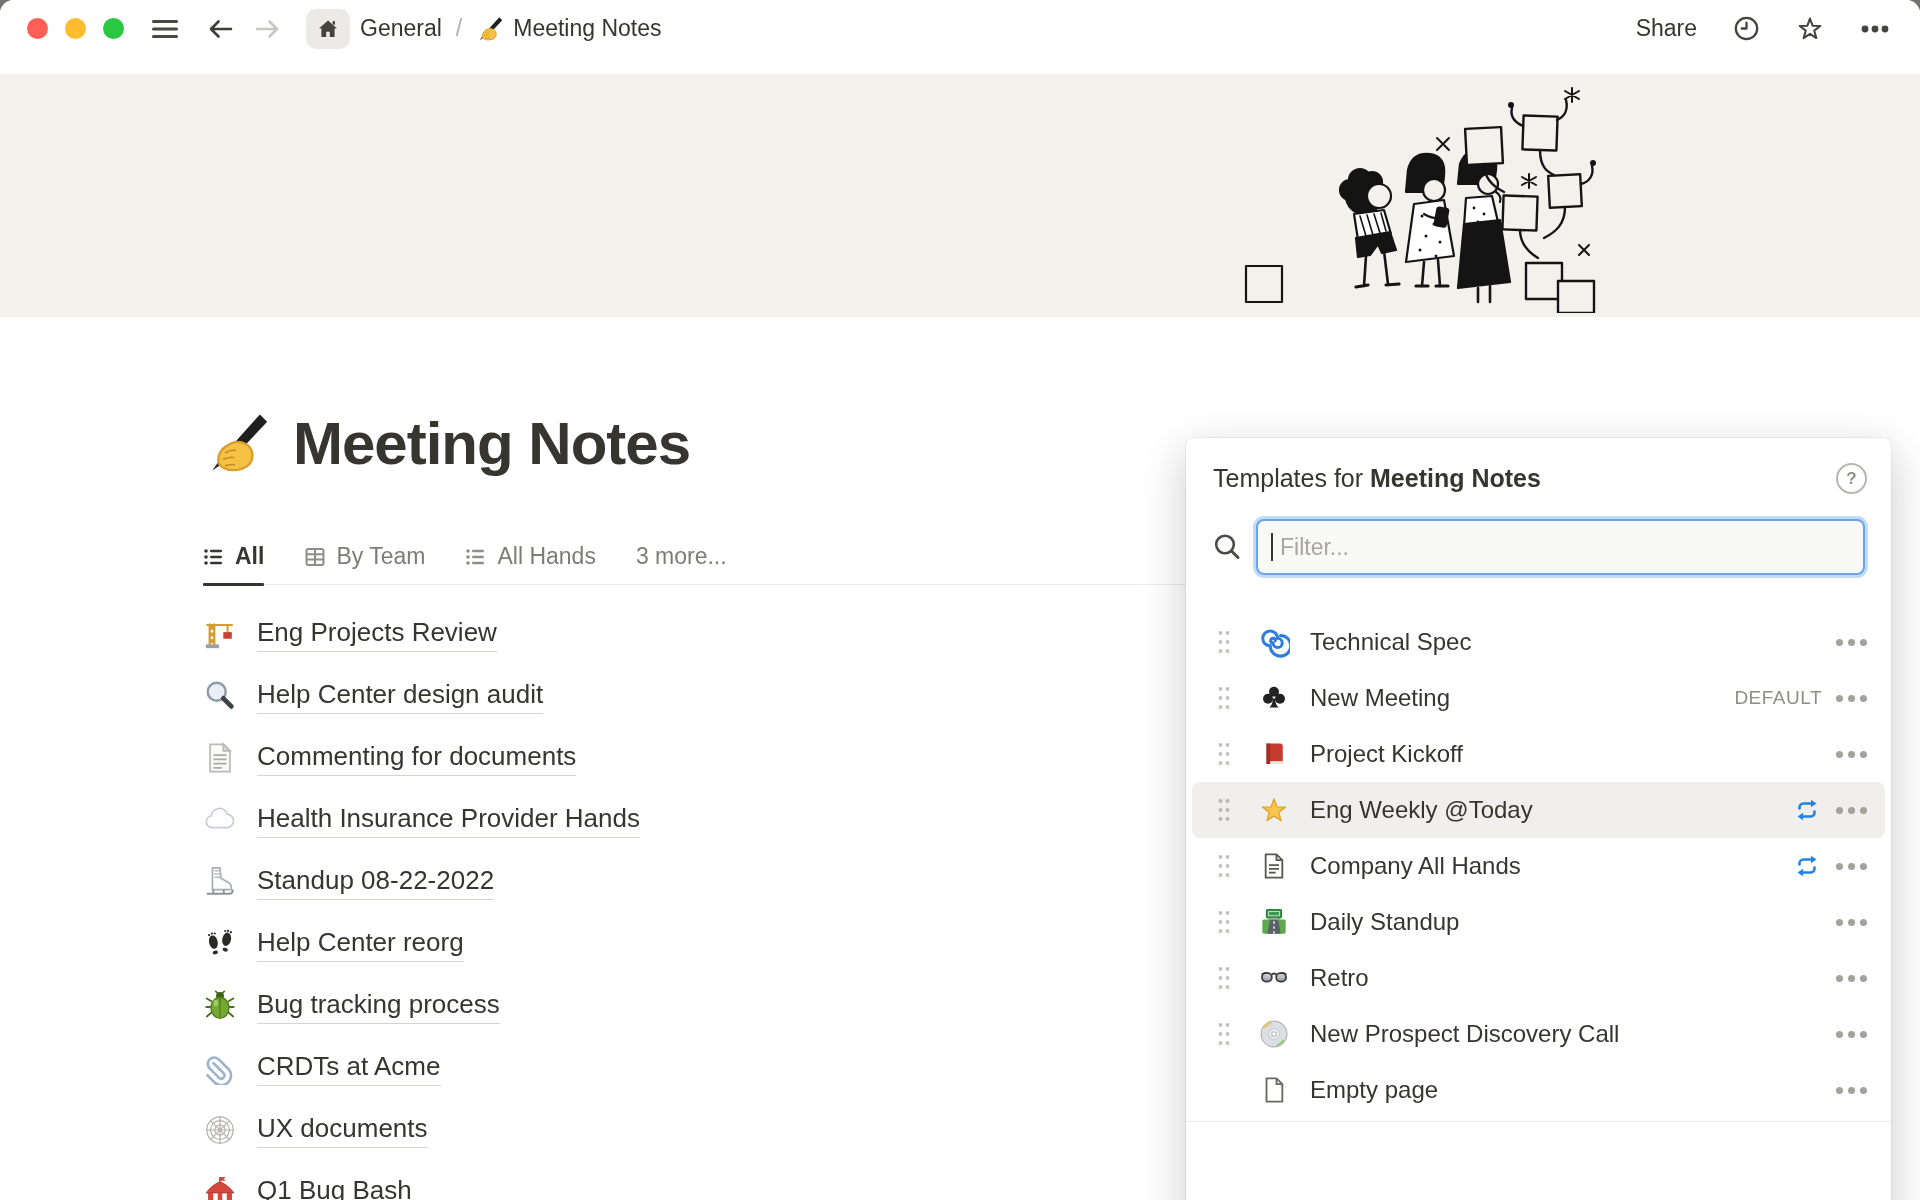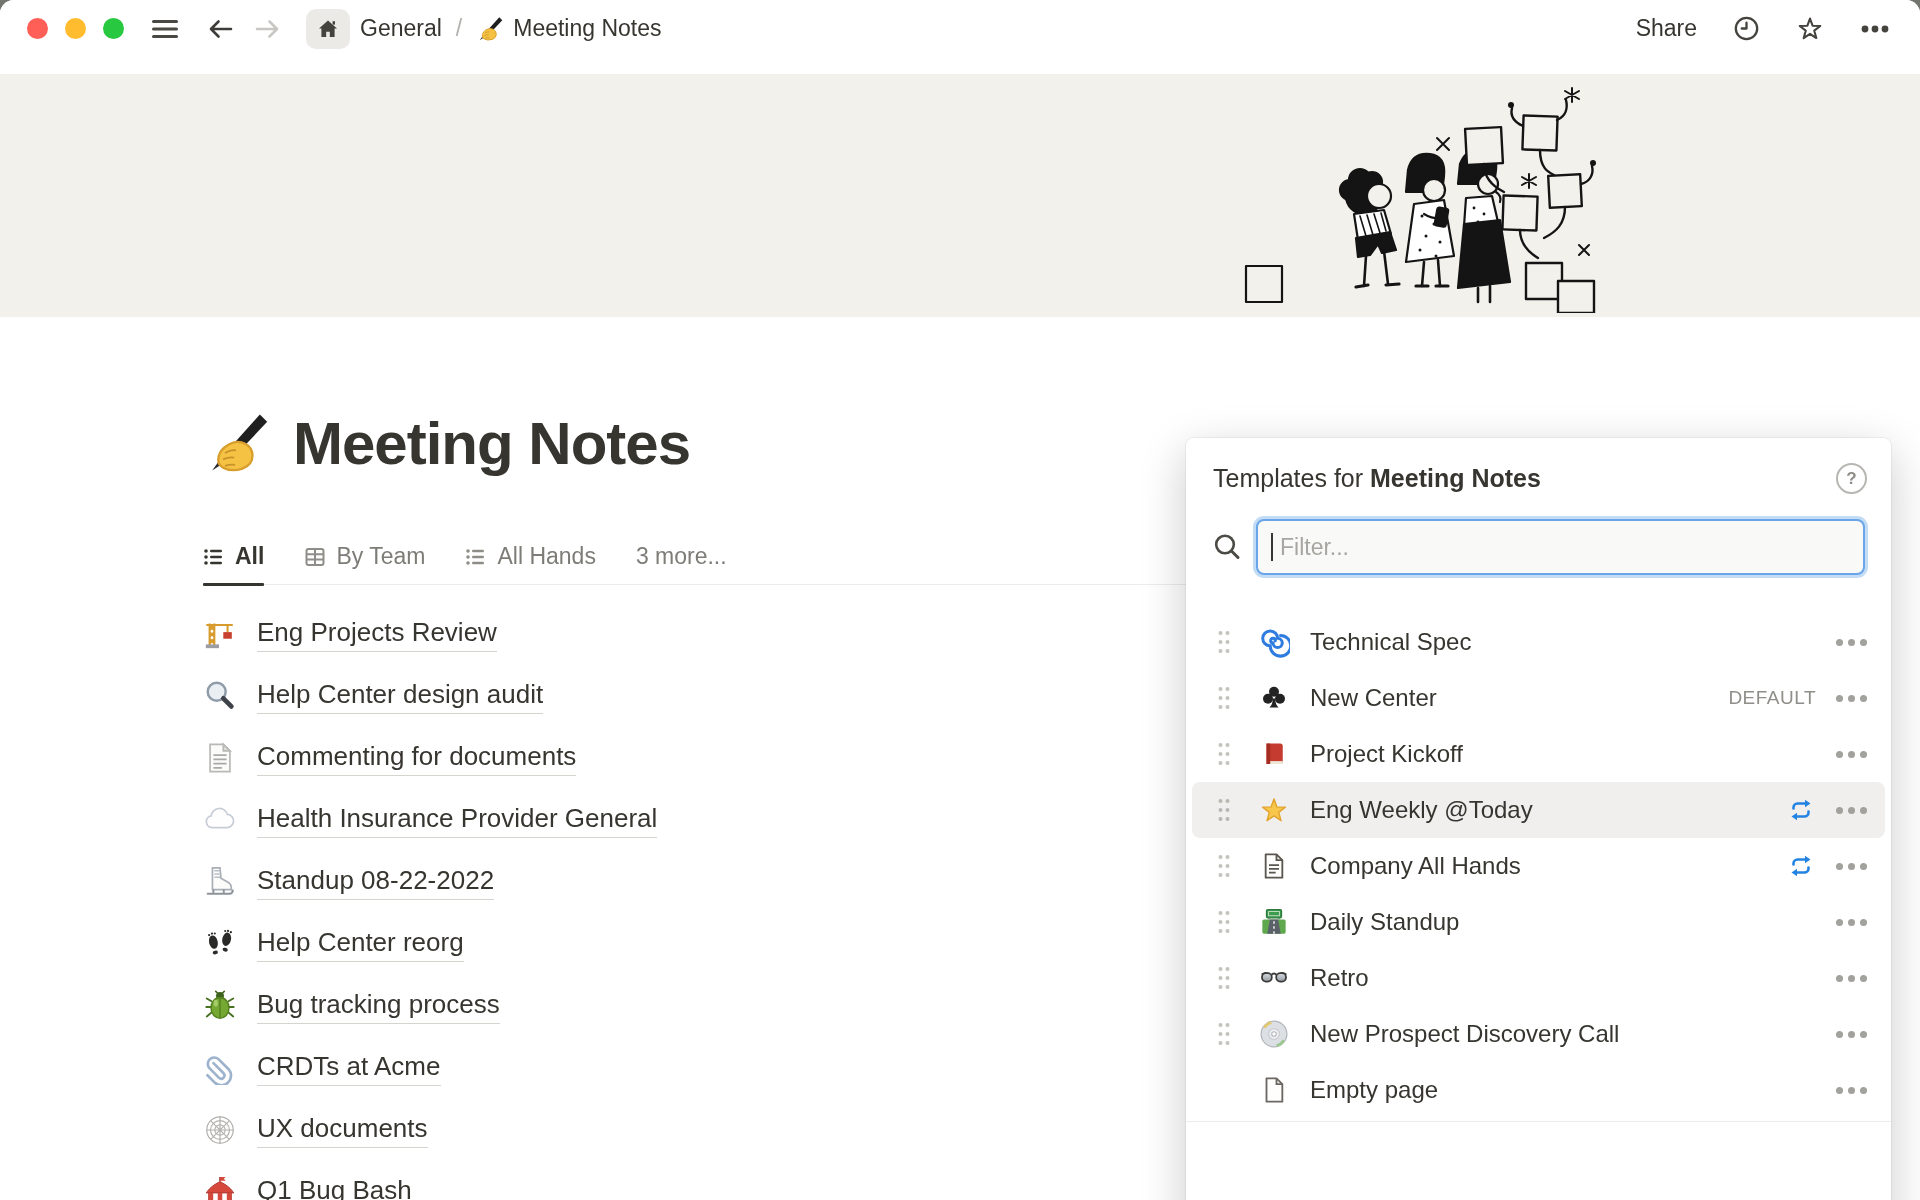--- a/index.html
+++ b/index.html
@@ -51,21 +51,21 @@
                 background:#F9F9F7;font-size:23px;font-family:"Liberation Sans",sans-serif;padding:0 14px 0 22px;color:#37352F;outline:none;}
   .filter-input::placeholder{color:#A8A6A1;}
   .caret{position:absolute;left:15px;top:14px;width:2px;height:28px;background:#37352F;}
   .tpl-rows{position:absolute;top:176px;left:6px;right:6px;}
   .tpl-row{height:56px;display:flex;align-items:center;padding:0 16px 0 24px;border-radius:8px;}
   .tpl-row.highlight{background:#F0EFED;}
   .handle{width:16px;margin-right:26px;flex:none;}
   .handle.hidden{visibility:hidden;}
   .t-ico{width:32px;height:32px;display:flex;align-items:center;justify-content:center;margin-right:20px;flex:none;}
   .t-label{font-size:24px;font-weight:500;color:#37352F;}
-  .row-right{margin-left:auto;display:flex;align-items:center;gap:18px;}
+  .row-right{margin-left:auto;display:flex;align-items:center;gap:12px;}
   .badge{font-size:19px;letter-spacing:.5px;color:#908E89;}
   .dots{display:flex;gap:5px;padding:4px 2px;}
   .dots i{width:7px;height:7px;border-radius:50%;background:#A3A19C;}
   .pop-footer{position:absolute;left:0;right:0;top:683px;bottom:0;border-top:1px solid #ECEBE8;display:flex;align-items:center;gap:20px;padding-left:32px;color:#2383E2;border-radius:0 0 10px 10px;}
   .nt-label{font-size:25px;font-weight:500;color:#2383E2;}
 </style>
 </head>
 <body>
 
 <div class="window">
@@ -308,21 +308,21 @@
             </svg>
         </span>
         <span class="p-label">Commenting for documents</span>
       </div>
       <div class="page-row">
         <span class="p-ico">
           <svg width="34" height="34" viewBox="0 0 36 36">
               <path d="M9.5 26a6.2 6.2 0 0 1-.8-12.3 8.8 8.8 0 0 1 17.2-1.6A6.6 6.6 0 0 1 25 26z" fill="#FEFEFE" stroke="#C6CDD6" stroke-width="1.8"></path>
             </svg>
         </span>
-        <span class="p-label">Health Insurance Provider General</span>
+        <span class="p-label">Health Insurance Provider Hands</span>
       </div>
       <div class="page-row">
         <span class="p-ico">
           <svg width="34" height="34" viewBox="0 0 36 36">
               <path d="M10 3h8l1 11 7 4c3 1.6 4 3.4 4 6v2H10z" fill="#FCFCFB" stroke="#A9AFB6" stroke-width="1.8"></path>
               <path d="M12 6h5M12 9.5h5.5M12 13h6" stroke="#B9BFC6" stroke-width="1.6"></path>
               <path d="M5 30.5h23a3.5 3.5 0 0 0 3.5-3.5" stroke="#8C939B" stroke-width="2.2" fill="none" stroke-linecap="round"></path>
               <path d="M11 26v4M22 26v4" stroke="#8C939B" stroke-width="2"></path>
             </svg>
         </span>
@@ -465,21 +465,21 @@
         <span class="t-ico">
           <svg width="30" height="30" viewBox="0 0 36 36">
               <g fill="#232323">
                 <circle cx="18" cy="10.5" r="6"></circle>
                 <circle cx="10.8" cy="19" r="6"></circle>
                 <circle cx="25.2" cy="19" r="6"></circle>
                 <path d="M16.2 18.5c.6 5-1 8.5-3.7 11h11c-2.7-2.5-4.3-6-3.7-11z"></path>
               </g>
             </svg>
         </span>
-        <span class="t-label">New Center</span>
+        <span class="t-label">New Meeting</span>
         <span class="row-right">
           <span class="badge">DEFAULT</span>
           <span class="dots">
               <i></i>
               <i></i>
               <i></i>
             </span>
         </span>
       </div>
 

